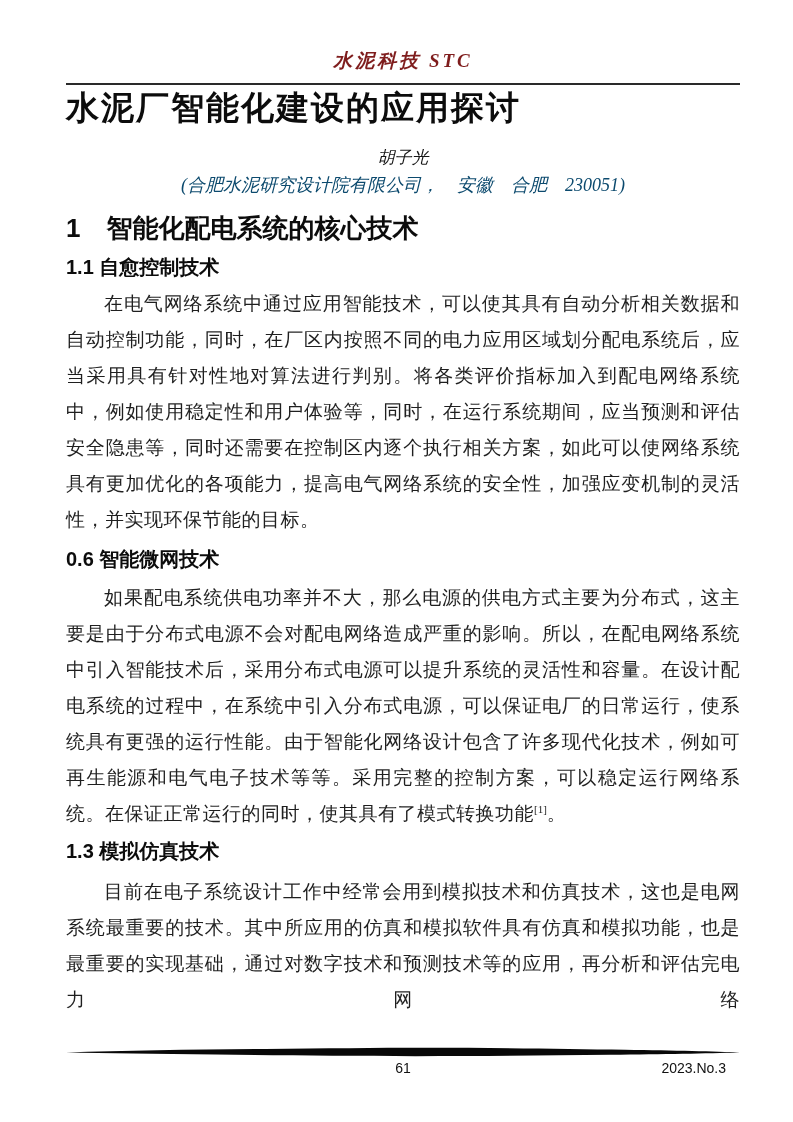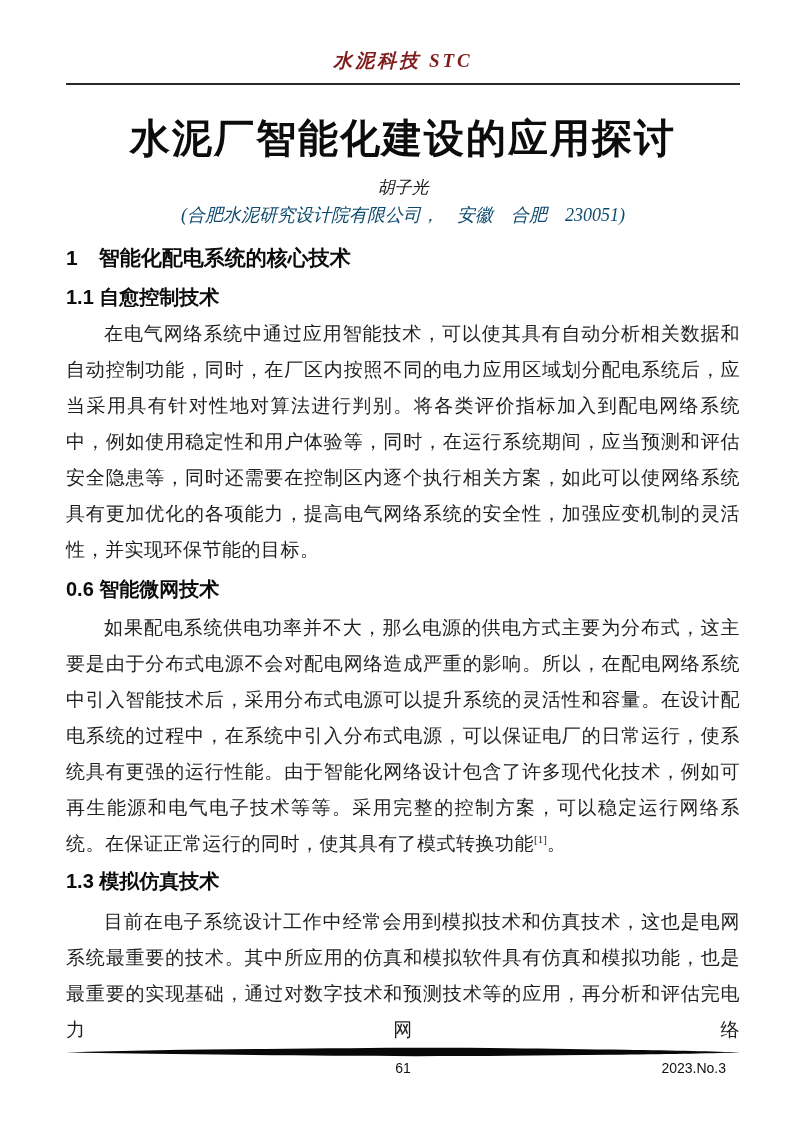--- a/index.html
+++ b/index.html
@@ -28,24 +28,23 @@
     font-style: italic;
     color: #7f1d1d;
   }
   .header-rule {
     margin-top: 9px;
     height: 2px;
     background: #2a2a2a;
   }
   
   .article-title {
-    margin-top: 30px;
-    text-align: center;
+    text-align: left;
     font-family: "Liberation Sans", "DejaVu Sans", sans-serif;
-    font-size: 40px;
+    font-size: 33px;
     line-height: 46px;
     font-weight: bold;
     letter-spacing: 2px;
     color: #0c0c0c;
   }
   .author {
     margin-top: 15px;
     text-align: center;
     font-size: 17px;
     line-height: 24px;
@@ -57,21 +56,21 @@
     text-align: center;
     font-size: 18px;
     line-height: 26px;
     font-style: italic;
     color: #0c4a6e;
   }
   
   .h-level1 {
     margin-top: 16px;
     font-family: "Liberation Sans", "DejaVu Sans", sans-serif;
-    font-size: 21px;
+    font-size: 26px;
     line-height: 28px;
     font-weight: bold;
     color: #0c0c0c;
     white-space: pre-wrap;
   }
   .h-level2 {
     margin-top: 12px;
     font-family: "Liberation Sans", "DejaVu Sans", sans-serif;
     font-size: 20px;
     line-height: 26px;

